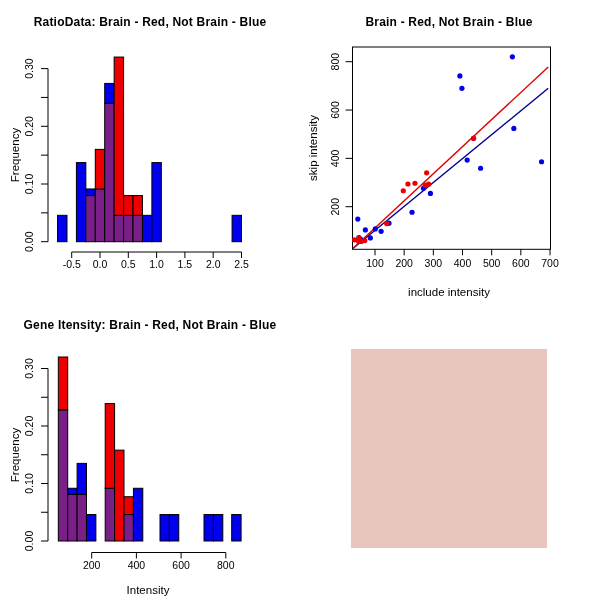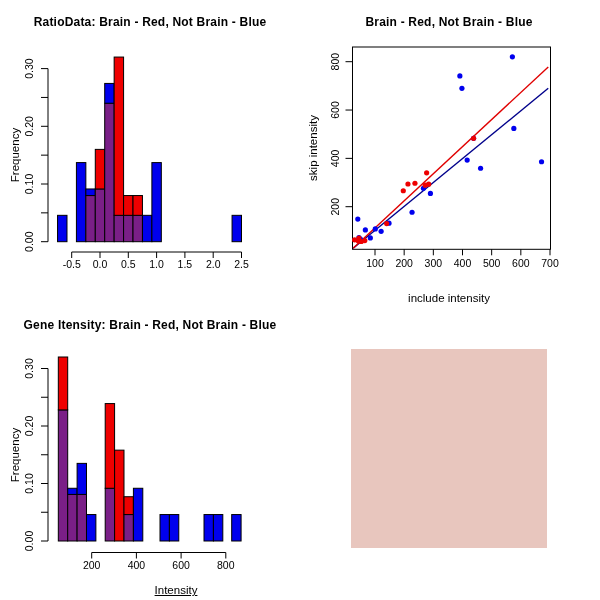--- a/index.html
+++ b/index.html
@@ -159,23 +159,23 @@
       <rect x="213.4181" y="514.55" width="9.387" height="26.450000000000045" fill="#0000ee" stroke="#000" stroke-width="1"></rect>
       <rect x="231.7004" y="514.55" width="9.387" height="26.450000000000045" fill="#0000ee" stroke="#000" stroke-width="1"></rect>
     </svg>
 
   <div class="lbl ctr title" style="left:150px;top:22px;">RatioData: Brain - Red, Not Brain - Blue</div>
   <div class="lbl ctr title" style="left:449px;top:22px;">Brain - Red, Not Brain - Blue</div>
   <div class="lbl ctr title" style="left:150px;top:325px;">Gene Itensity: Brain - Red, Not Brain - Blue</div>
 
   <div class="lbl vert" style="left:15px;top:155px;">Frequency</div>
   <div class="lbl vert" style="left:313px;top:148px;">skip intensity</div>
-  <div class="lbl ctr" style="left:449px;top:298px;">include intensity</div>
+  <div class="lbl ctr" style="left:449px;top:292px;">include intensity</div>
   <div class="lbl vert" style="left:15px;top:455px;">Frequency</div>
-  <div class="lbl ctr" style="left:176px;top:590px;text-decoration:underline;">Intensity</div>
+  <div class="lbl ctr" style="left:148px;top:590px;">Intensity</div>
 
   <div id="info-panel" style="background: rgb(232, 198, 190);">
     
     
     
     
     
   </div>
 </div>
 

